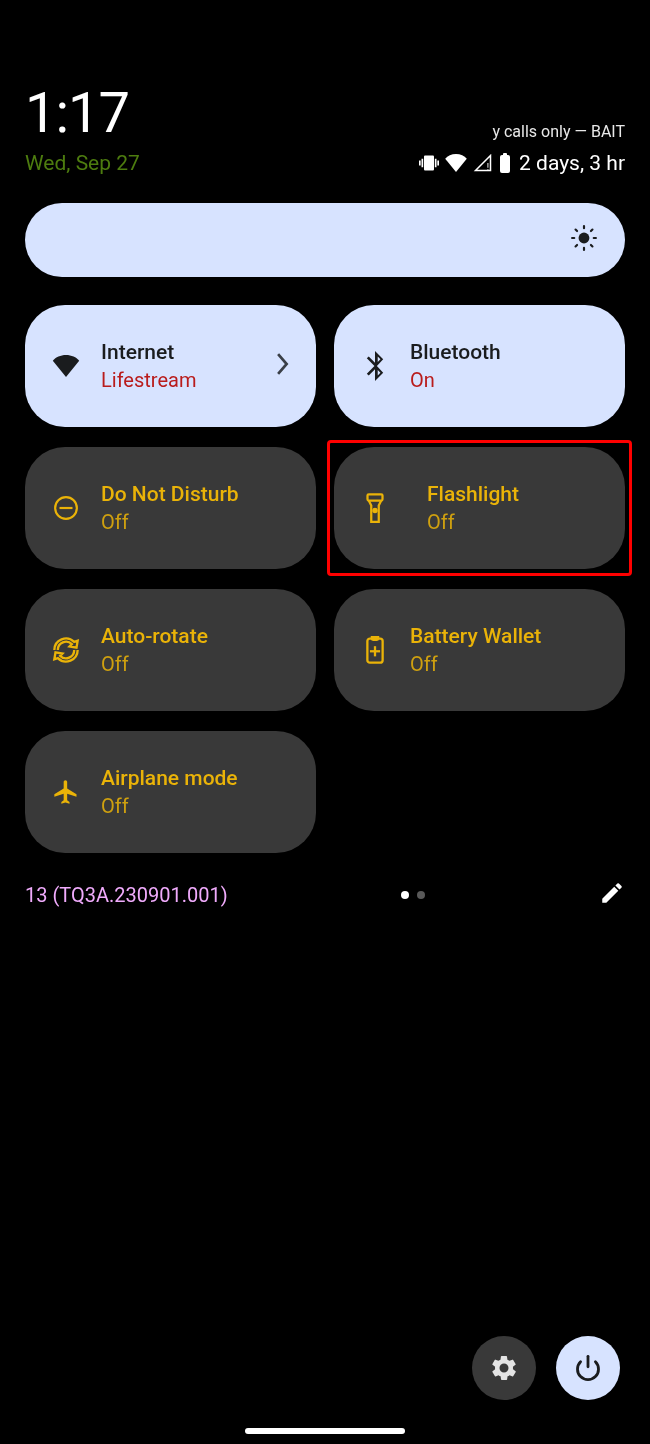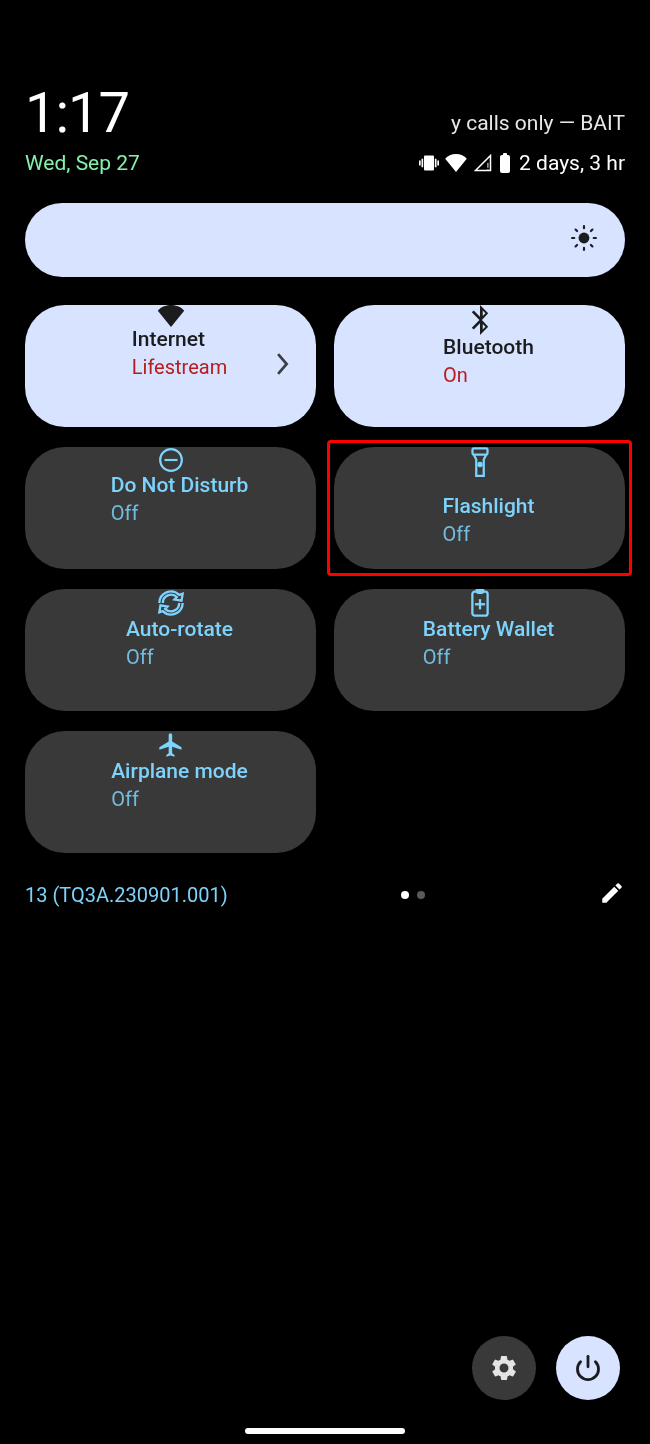--- a/index.html
+++ b/index.html
@@ -9,41 +9,41 @@
     background: #000;
     font-family: -apple-system, Roboto, "Segoe UI", Arial, sans-serif;
     color: #fff;
     position: relative;
     overflow: hidden;
   }
   .header {
     padding: 85px 25px 0 25px;
     display: flex;
     justify-content: space-between;
-    align-items: center;
+    align-items: flex-end;
   }
   .time {
     font-size: 56px;
     font-weight: 400;
     line-height: 1;
     letter-spacing: -1px;
   }
   .carrier {
-    font-size: 21px;
+    font-size: 16px;
     margin-top: 20px;
     color: #e8e8e8;
   }
   .subheader {
     padding: 10px 25px 0 25px;
     display: flex;
     justify-content: space-between;
     align-items: center;
     font-size: 21px;
   }
-  .date { color: #86efac; }
+  .date { color: #4d7c0f; }
   .status-right {
     display: flex;
     align-items: center;
     gap: 8px;
     color: #fff;
   }
   .status-icons { display: flex; align-items: center; gap: 6px; }
   .status-icons svg { display: block; }
   .brightness-bar {
     margin: 28px 25px 0 25px;
@@ -66,24 +66,23 @@
     gap: 18px;
     row-gap: 20px;
   }
   .tile {
     height: 122px;
     border-radius: 40px;
     display: flex;
     align-items: center;
     padding: 0 24px;
     position: relative;
-    flex-direction: column;
   }
   .tile.active { background: #d7e3ff; color: #1a1c1e; }
-  .tile.inactive { background: #393939; color: #7dd3fc; }
+  .tile.inactive { background: #393939; color: #eab308; }
   .tile-icon {
     width: 34px;
     display: flex;
     align-items: center;
     justify-content: center;
     flex-shrink: 0;
   }
   .tile-text {
     margin-left: 18px;
     display: flex;
@@ -107,21 +106,21 @@
     border-radius: 4px;
     pointer-events: none;
   }
   .footer-row {
     margin: 22px 25px 0 25px;
     display: flex;
     justify-content: space-between;
     align-items: center;
     height: 40px;
   }
-  .build { font-size: 20px; color: #7dd3fc; }
+  .build { font-size: 20px; color: #f0abfc; }
   .page-dots { display: flex; gap: 8px; }
   .dot { width: 8px; height: 8px; border-radius: 50%; background: #fff; }
   .dot.dim { opacity: 0.35; }
   .edit-btn { color: #fff; }
   .bottom-buttons {
     position: absolute;
     right: 30px;
     bottom: 44px;
     display: flex;
     gap: 20px;

